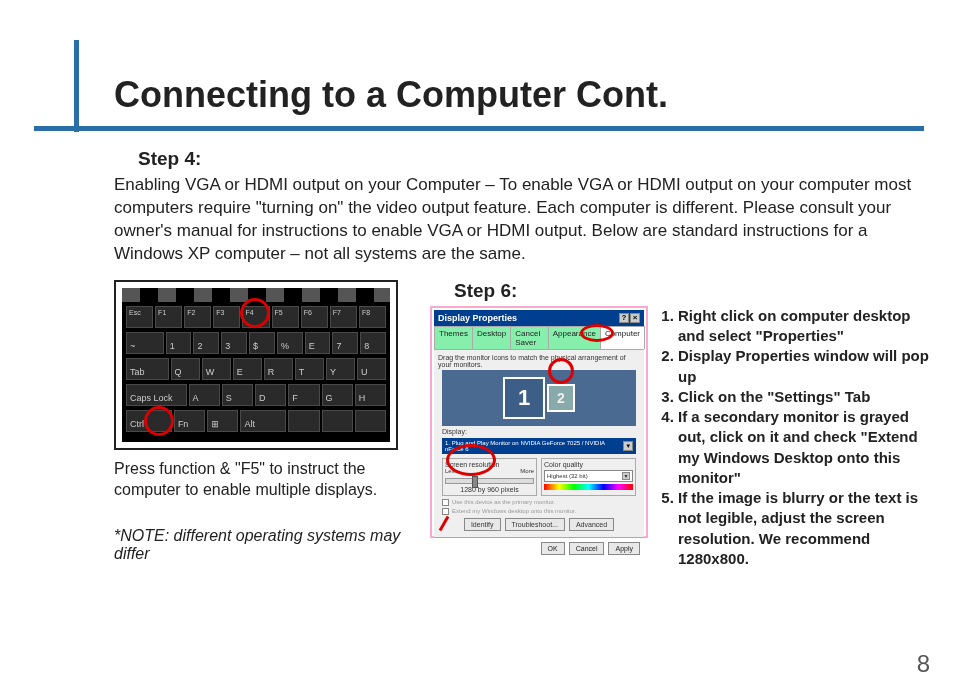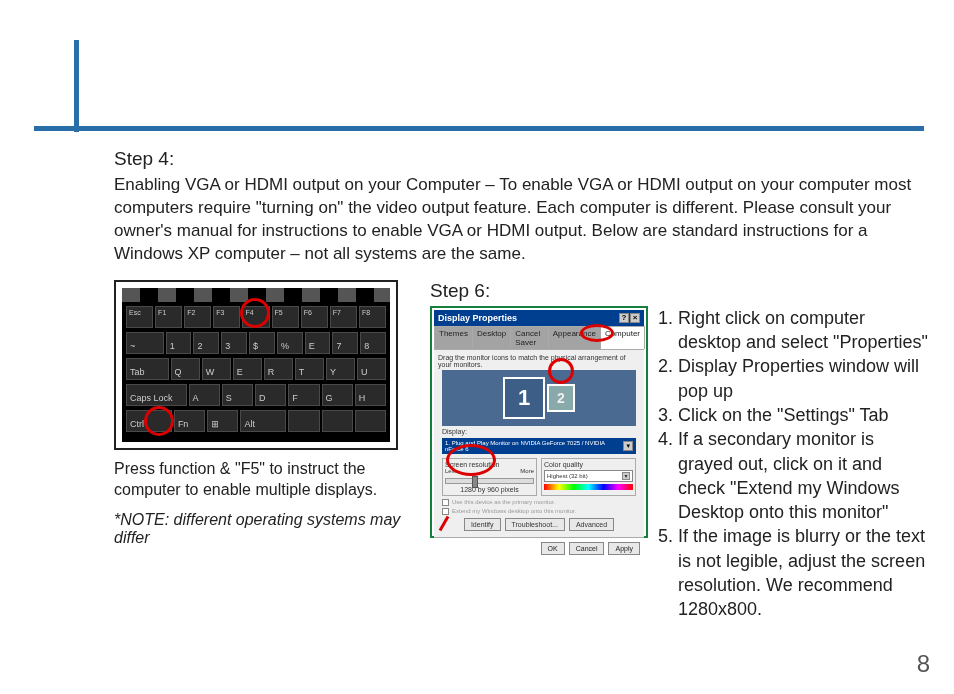--- a/index.html
+++ b/index.html
@@ -2,54 +2,54 @@
 <html><head>
 <meta charset="utf-8">
 <style>
   * { box-sizing: border-box; margin: 0; padding: 0; }
   html, body { width: 954px; height: 694px; background: #fff; font-family: Arial, Helvetica, sans-serif; color: #222; }
   .page { position: relative; width: 954px; height: 694px; padding: 20px 40px 20px 40px; }
   .vline { position: absolute; left: 74px; top: 40px; width: 5px; height: 92px; background: #2a6ea8; }
   .hline { position: absolute; left: 34px; top: 126px; width: 890px; height: 5px; background: #2a6ea8; }
   .title { position: absolute; left: 114px; top: 74px; font-family: "Century Gothic","Trebuchet MS",Arial,sans-serif; font-size: 36px; font-weight: 700; color: #222; }
   .content { position: absolute; left: 114px; top: 148px; width: 816px; }
-  .step-label { font-weight: 400; font-size: 19px; margin-bottom: 4px; }
+  .step-label { font-weight: 700; font-size: 19px; margin-bottom: 4px; margin-left: 24px; }
   .step4-body { font-size: 17px; line-height: 1.35; margin-bottom: 14px; width: 806px; }
   .cols { display: flex; gap: 18px; }
   .col5 { width: 300px; }
   .col6 { width: 500px; display: flex; gap: 10px; }
   .col6-img { width: 218px; }
-  .col6-list { width: 282px; font-size: 18px; line-height: 1.35; }
+  .col6-list { width: 282px; font-size: 15px; line-height: 1.35; font-weight: bold; }
   .col6-list ol { padding-left: 20px; }
   .col5-body { font-size: 16px; line-height: 1.35; margin-top: 8px; }
-  .note { font-style: italic; font-size: 16px; margin-top: 10px; }
+  .note { font-style: italic; font-size: 16px; margin-top: 26px; }
   .page-num { position: absolute; right: 24px; bottom: 16px; font-size: 24px; color: #555; }
 
   
   .kb-wrap { width: 284px; height: 170px; background: #fff; border: 2px solid #222; position: relative; overflow: hidden; }
   .kb { position: absolute; left: 6px; top: 6px; right: 6px; bottom: 6px; background: #000; }
   .kb-top { position: absolute; left: 0; top: 0; right: 0; height: 14px; background: repeating-linear-gradient(90deg,#555 0 18px,#000 18px 36px); }
   .krow { position: absolute; left: 4px; right: 4px; display: flex; gap: 2px; }
   .krow1 { top: 18px; } .krow2 { top: 44px; } .krow3 { top: 70px; } .krow4 { top: 96px; } .krow5 { top: 122px; }
   .key { background: #2a2a2a; border: 1px solid #4a4a4a; height: 22px; flex: 1; position: relative; }
   .key span { position: absolute; left: 3px; bottom: 2px; font-size: 9px; color: #ccc; font-family: Arial,sans-serif; }
   .key.top span { font-size: 7px; top: 2px; left: 2px; }
   .key.w15 { flex: 1.5; } .key.w2 { flex: 2; }
   .redcircle { position: absolute; border: 3px solid #d00; border-radius: 50%; width: 30px; height: 30px; }
   .rc1 { left: 118px; top: 10px; } 
   .rc2 { left: 22px; top: 118px; } 
 
   
-  .dlg-wrap { width: 218px; height: 232px; border: 2px solid #15803d; background: #fff; position: relative; }
+  .dlg-wrap { width: 218px; height: 232px; border: 2px solid #f9a8d4; background: #fff; position: relative; }
   .dlg { position: absolute; left: 2px; top: 2px; right: 2px; bottom: 2px; background: #d9e1ee; }
   .dlg-title { background: #003f8f; color: #fff; font-size: 9px; font-weight: 700; padding: 3px 4px; display: flex; justify-content: space-between; align-items: center; }
   .dlg-title .xb { display: flex; gap: 1px; }
   .dlg-title .xb span { width: 10px; height: 10px; background: #ccc; border: 1px solid #888; font-size: 8px; text-align: center; line-height: 8px; color: #000; }
   .tabs { display: flex; gap: 0; font-size: 8px; background: #e8e8e8; border-bottom: 1px solid #aaa; position: relative; }
-  .tab { padding: 2px 4px; border: 1px solid #aaa; border-bottom: none; background: #a3a3a3; margin-right: -1px; }
+  .tab { padding: 2px 4px; border: 1px solid #aaa; border-bottom: none; background: #86efac; margin-right: -1px; }
   .tab.active { background: #fff; }
   .dlg-body { background: #efefef; padding: 4px; font-size: 8px; color: #333; }
   .hint { font-size: 7px; margin-bottom: 2px; }
   .monarea { background: #4b6a92; height: 56px; margin: 2px 4px; position: relative; display:flex; align-items:center; justify-content:center; gap:2px;}
   .mon { border: 2px solid #fff; background: #3d5e86; display:flex; align-items:center; justify-content:center; font-size: 22px; font-weight: 700; color:#fff; }
   .mon1 { width: 42px; height: 42px; }
   .mon2 { width: 28px; height: 28px; background:#8aa; color:#eee; font-size:14px; }
   .dispdd { background:#003f8f; color:#fff; font-size:6px; padding:2px 3px; margin: 3px 4px 2px 4px; display:flex; justify-content:space-between; align-items:center;}
   .dispdd .ar { width:10px; height:10px; background:#ccc; border:1px solid #888; font-size:7px; text-align:center; line-height:8px; color:#000;}
   .resrow { display:flex; gap:4px; padding: 2px 4px; }
@@ -72,20 +72,21 @@
   .drc2 { width:26px; height:26px; left:116px; top:50px; }
   .drc3 { width:50px; height:32px; left:14px; top:136px; }
   .redline { position:absolute; left:4px; top:214px; width:16px; height:3px; background:#d00; transform: rotate(-60deg); }
 </style>
 </head>
 <body>
 
 <div class="page">
   <div class="vline"></div>
   <div class="hline"></div>
+  <div class="title">Connecting to a Computer Cont.</div>
 
   <div class="content">
     <div class="step-label">Step 4:</div>
     <div class="step4-body">Enabling VGA or HDMI output on your Computer – To enable VGA or HDMI output on your computer most computers require "turning on" the video output feature.  Each computer is different.  Please consult your owner's manual for instructions to enable VGA  or HDMI output.  Below are standard instructions for a Windows XP computer – not all systems are the same.</div>
 
     <div class="cols">
 
       <div class="col5">
         <div class="kb-wrap">
           <div class="kb">

